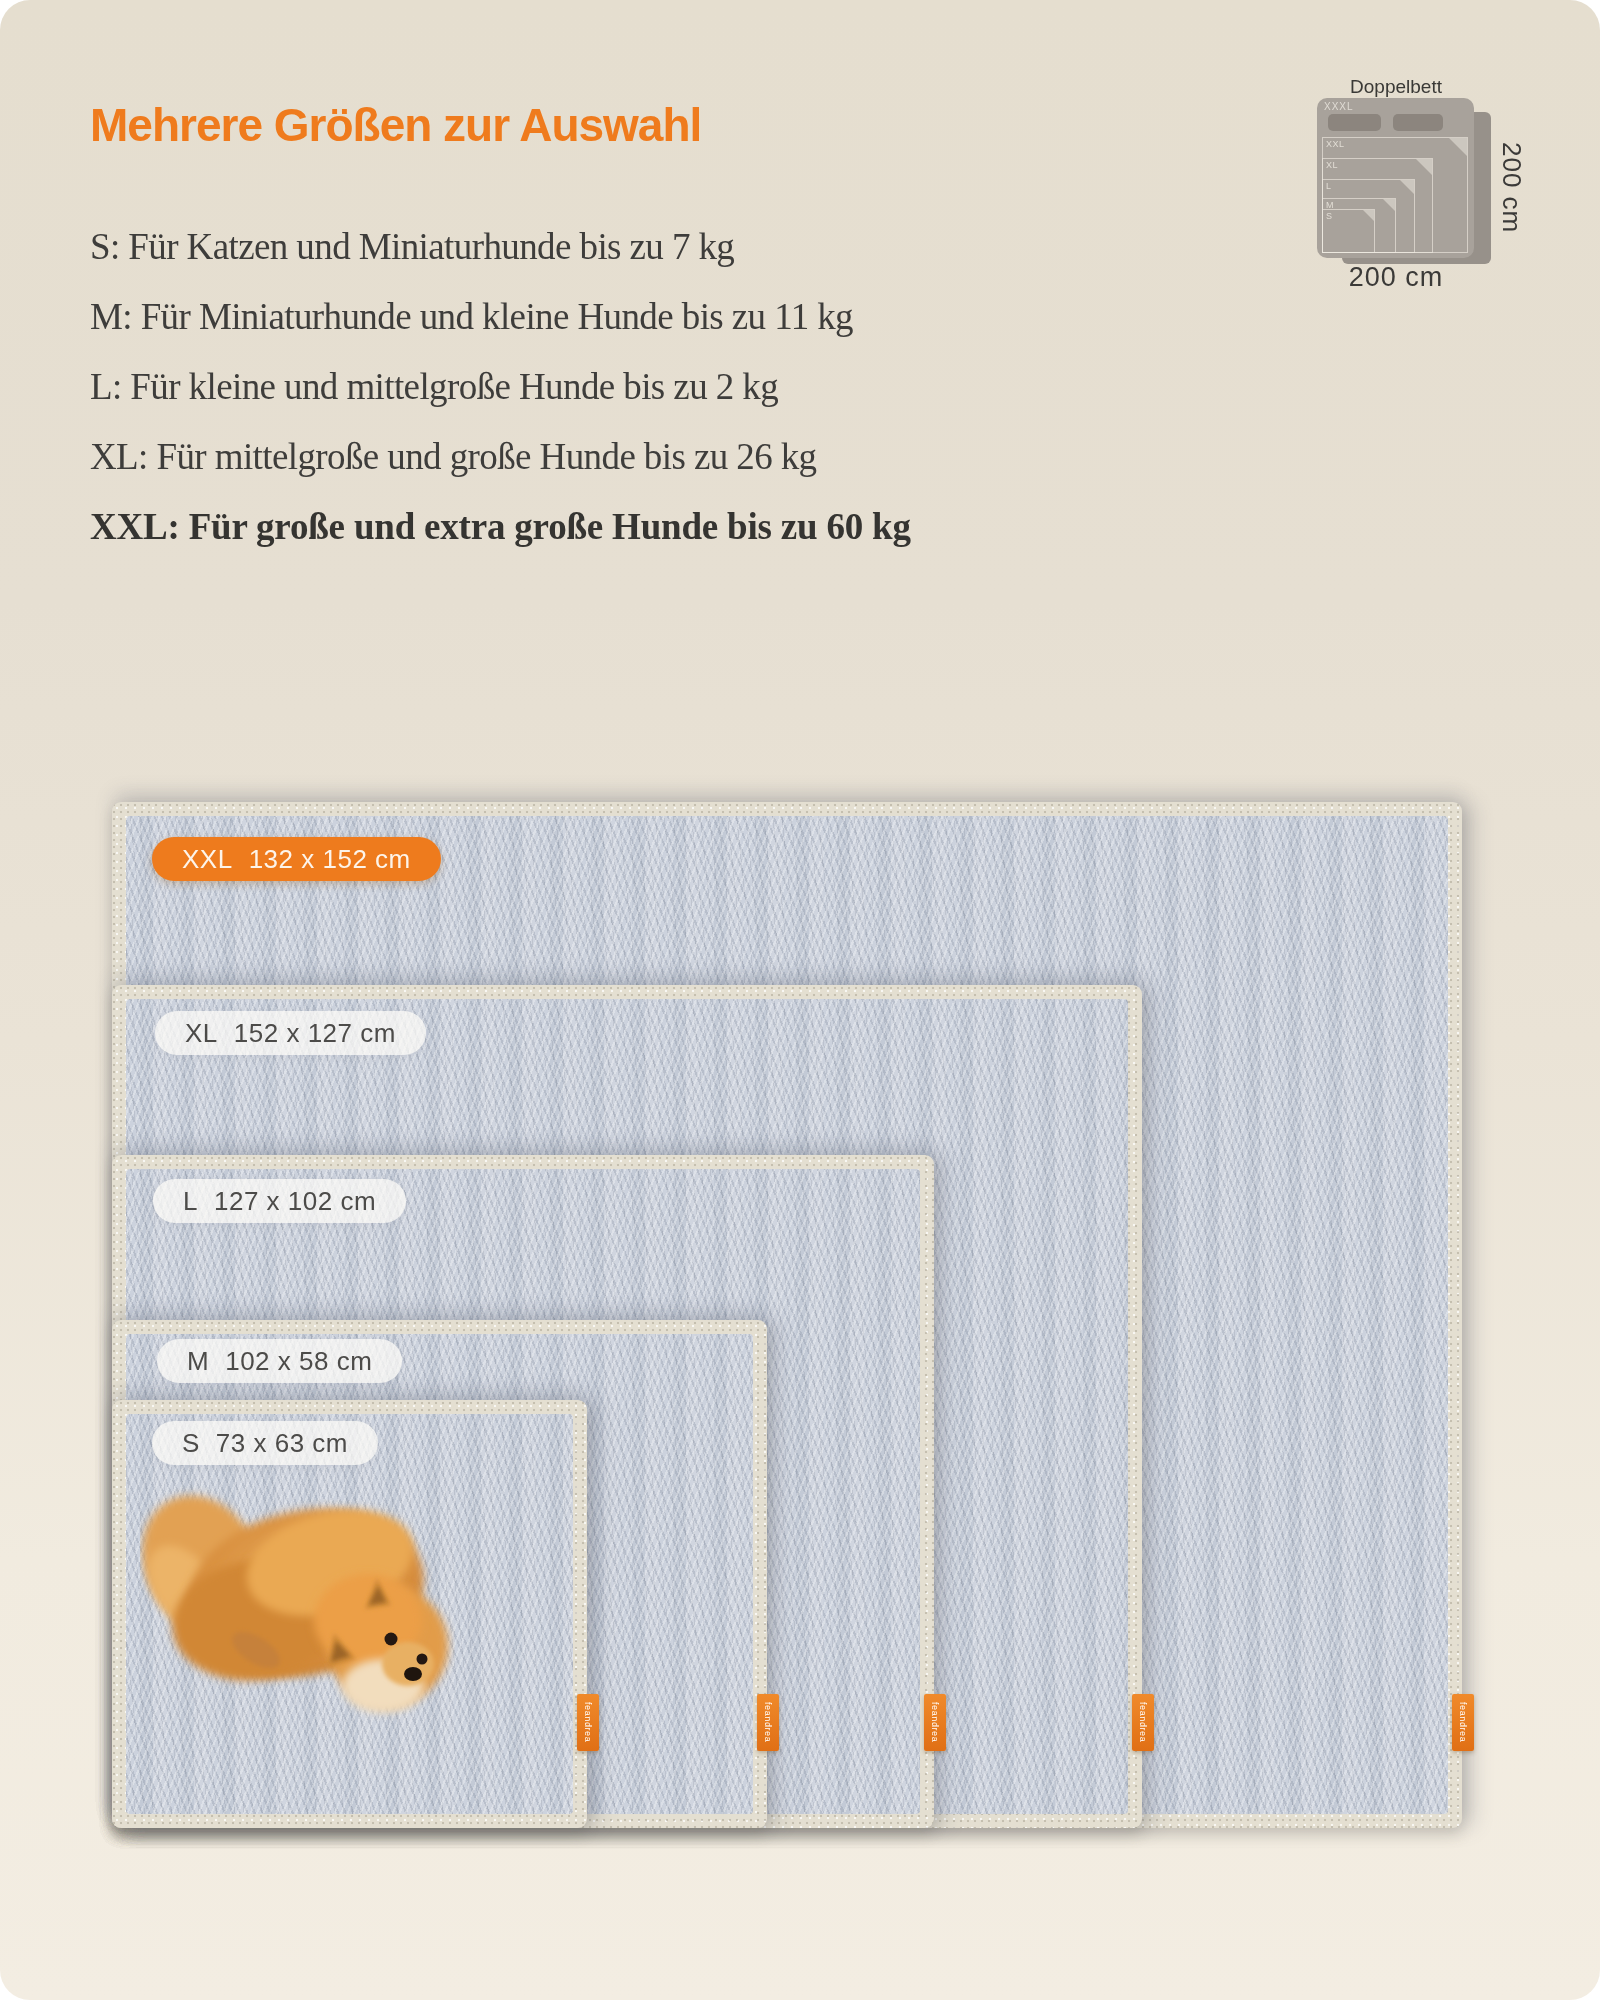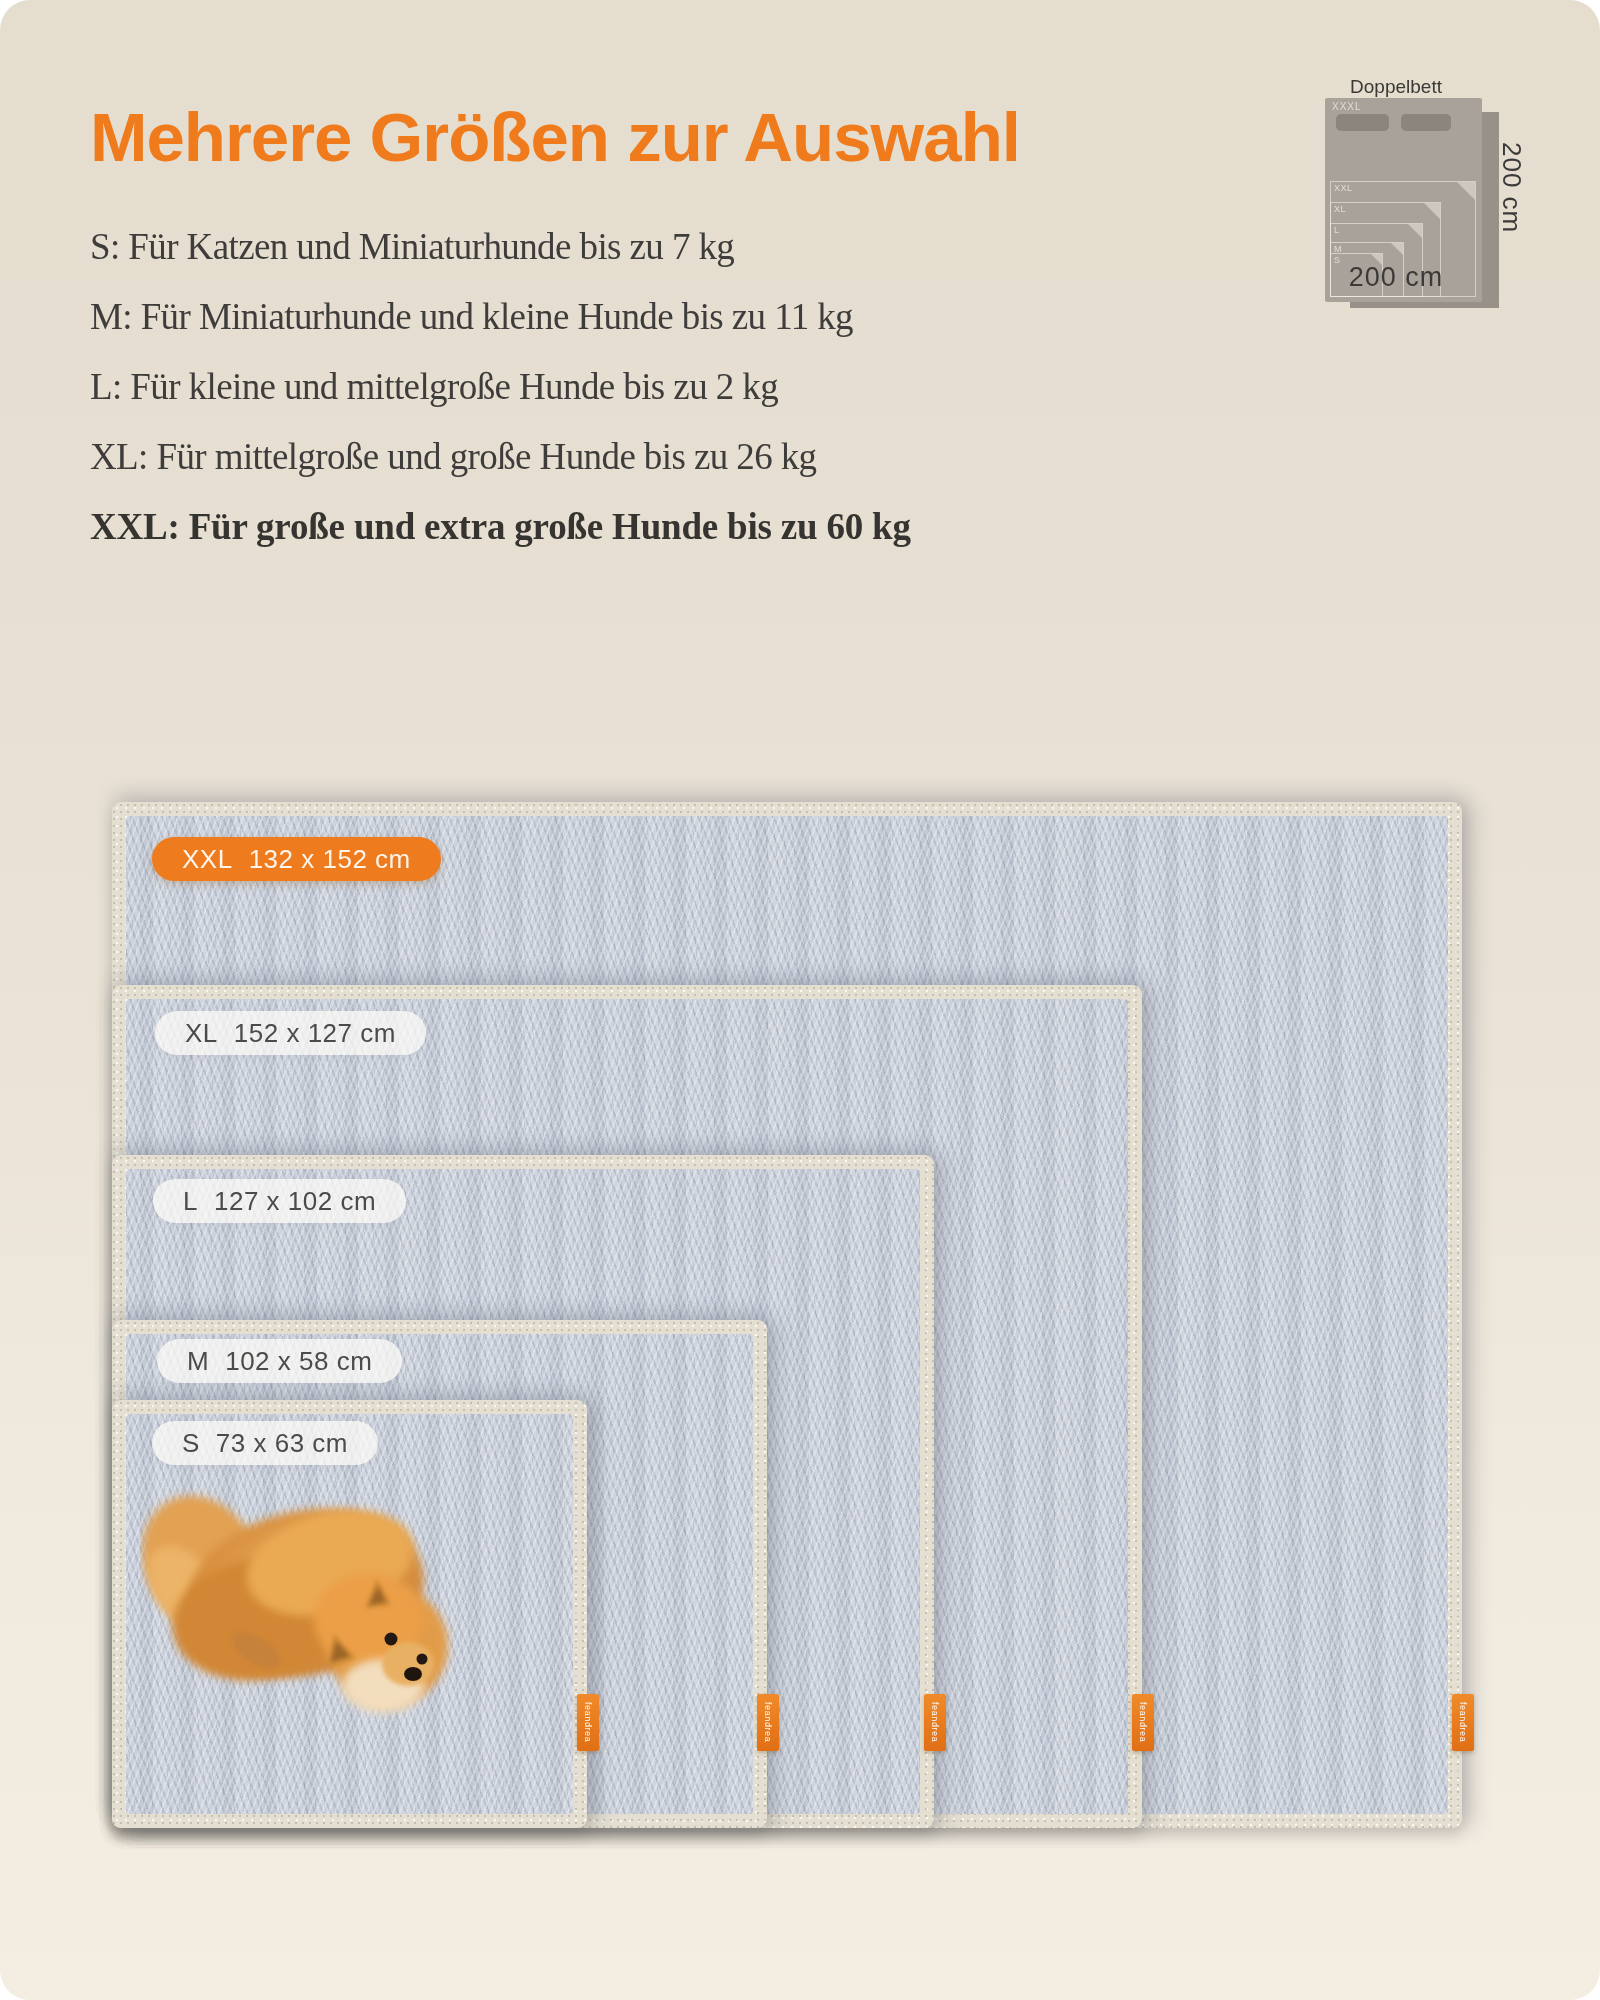--- a/index.html
+++ b/index.html
@@ -5,37 +5,36 @@
   html,body{margin:0;padding:0;background:#ffffff;}
   .page{
     position:relative;width:1600px;height:2000px;overflow:hidden;
     border-radius:30px;
     background:linear-gradient(180deg,#e5decf 0%,#e6dfd2 30%,#eae3d6 52%,#f1ebdf 78%,#f3ede2 100%);
     font-family:"Liberation Sans","DejaVu Sans",sans-serif;
   }
   
   .title{
     position:absolute;left:90px;top:98px;
-    font-size:69px;font-weight:700;letter-spacing:-1px;
+    font-size:46px;font-weight:700;letter-spacing:-1px;
     color:#ef7b1d;white-space:nowrap;
   }
   .size-list{position:absolute;left:90px;top:212px;list-style:none;margin:0;padding:0;}
   .size-list li{
     font-size:37px;line-height:70px;letter-spacing:-0.6px;
     color:#3e3d3b;white-space:nowrap;font-weight:400;font-family:Liberation Serif, serif;
   }
   .size-list li:last-child{font-weight:700;letter-spacing:-0.2px;color:#353431;}
   
   .bed-title{position:absolute;left:1317px;top:76px;width:158px;text-align:center;
     font-size:19px;font-weight:400;color:#3a3936;}
   .bed{
-    position:absolute;left:1317px;top:98px;width:157px;height:204px;
-    background:#a8a29b;border-radius:2px;
+    position:absolute;left:1317px;top:98px;width:157px;height:160px;
+    background:#a8a29b;border-radius:10px;
     box-shadow:21px 10px 0 -4px #97918a;
-    margin-left:8px;
   }
   .bed-corner-label{position:absolute;left:7px;top:3px;font-size:10px;letter-spacing:1px;
     color:rgba(238,234,226,0.8);}
   .pillow{position:absolute;top:16px;height:17px;background:rgba(125,119,110,0.65);border-radius:5px;}
   .pillow.p1{left:11px;width:53px;}
   .pillow.p2{left:76px;width:50px;}
   .bed-rect{
     position:absolute;left:5px;bottom:5px;
     border:1px solid rgba(236,232,223,0.65);
     box-sizing:border-box;

